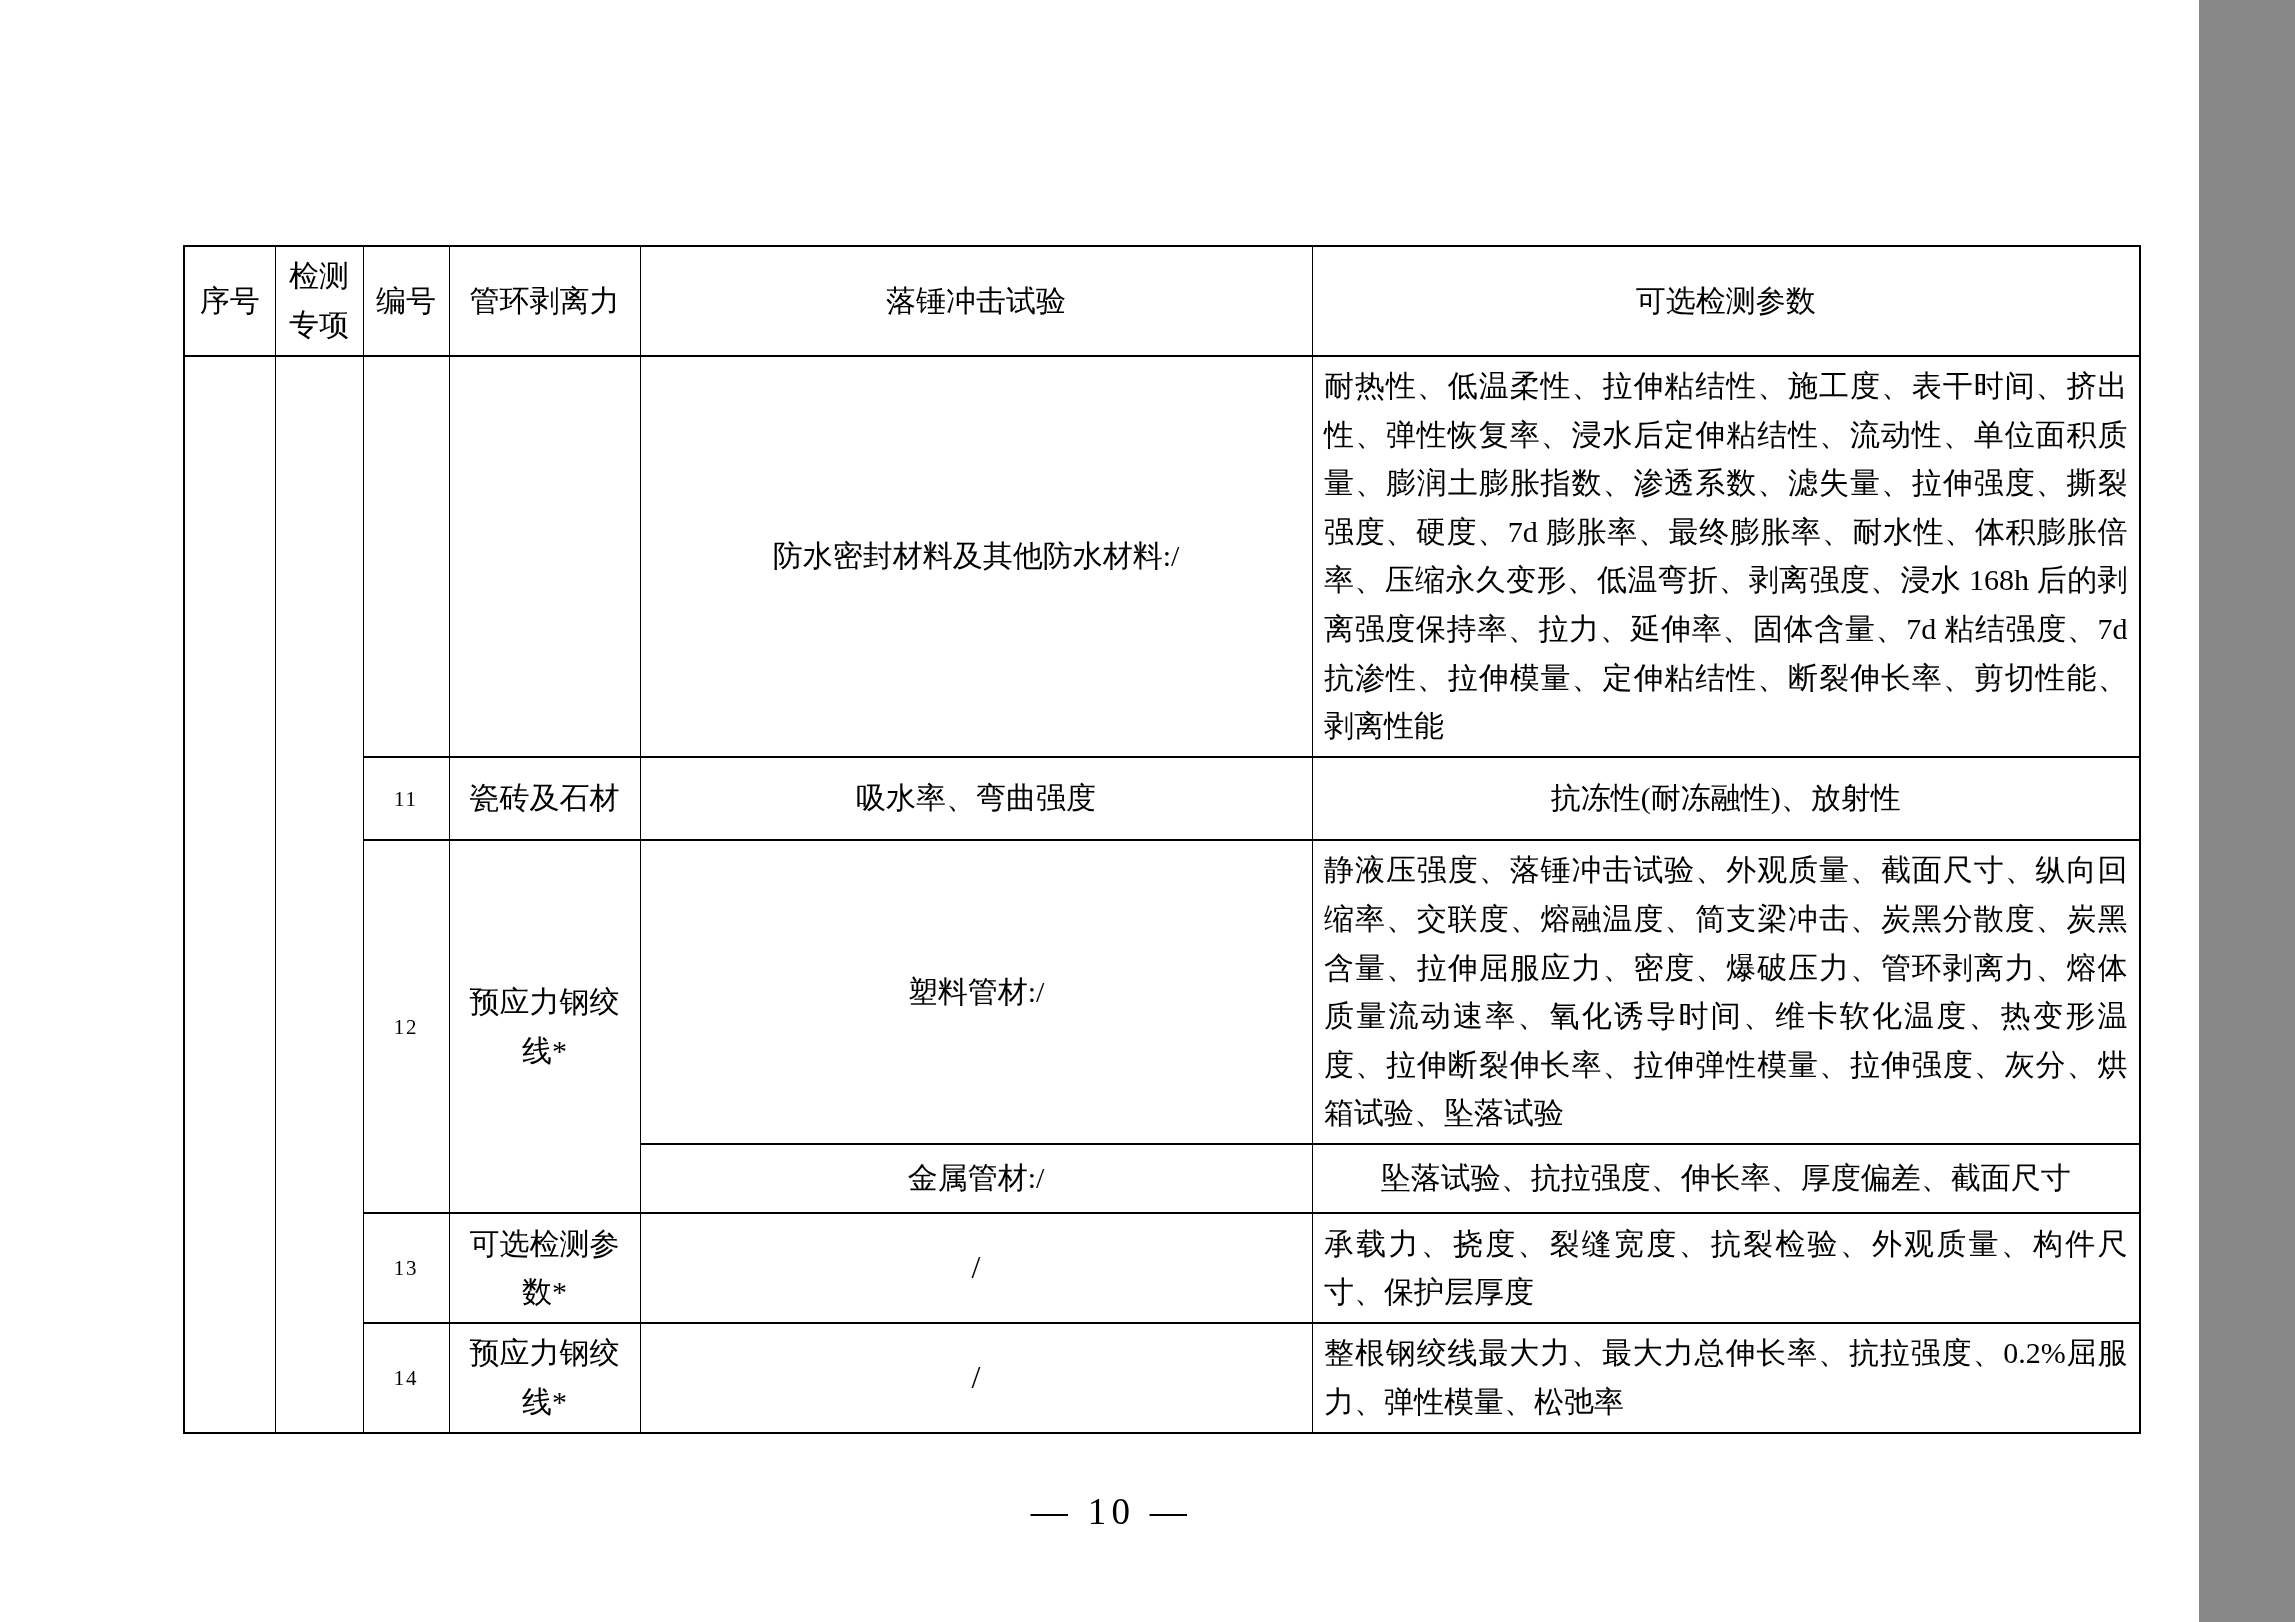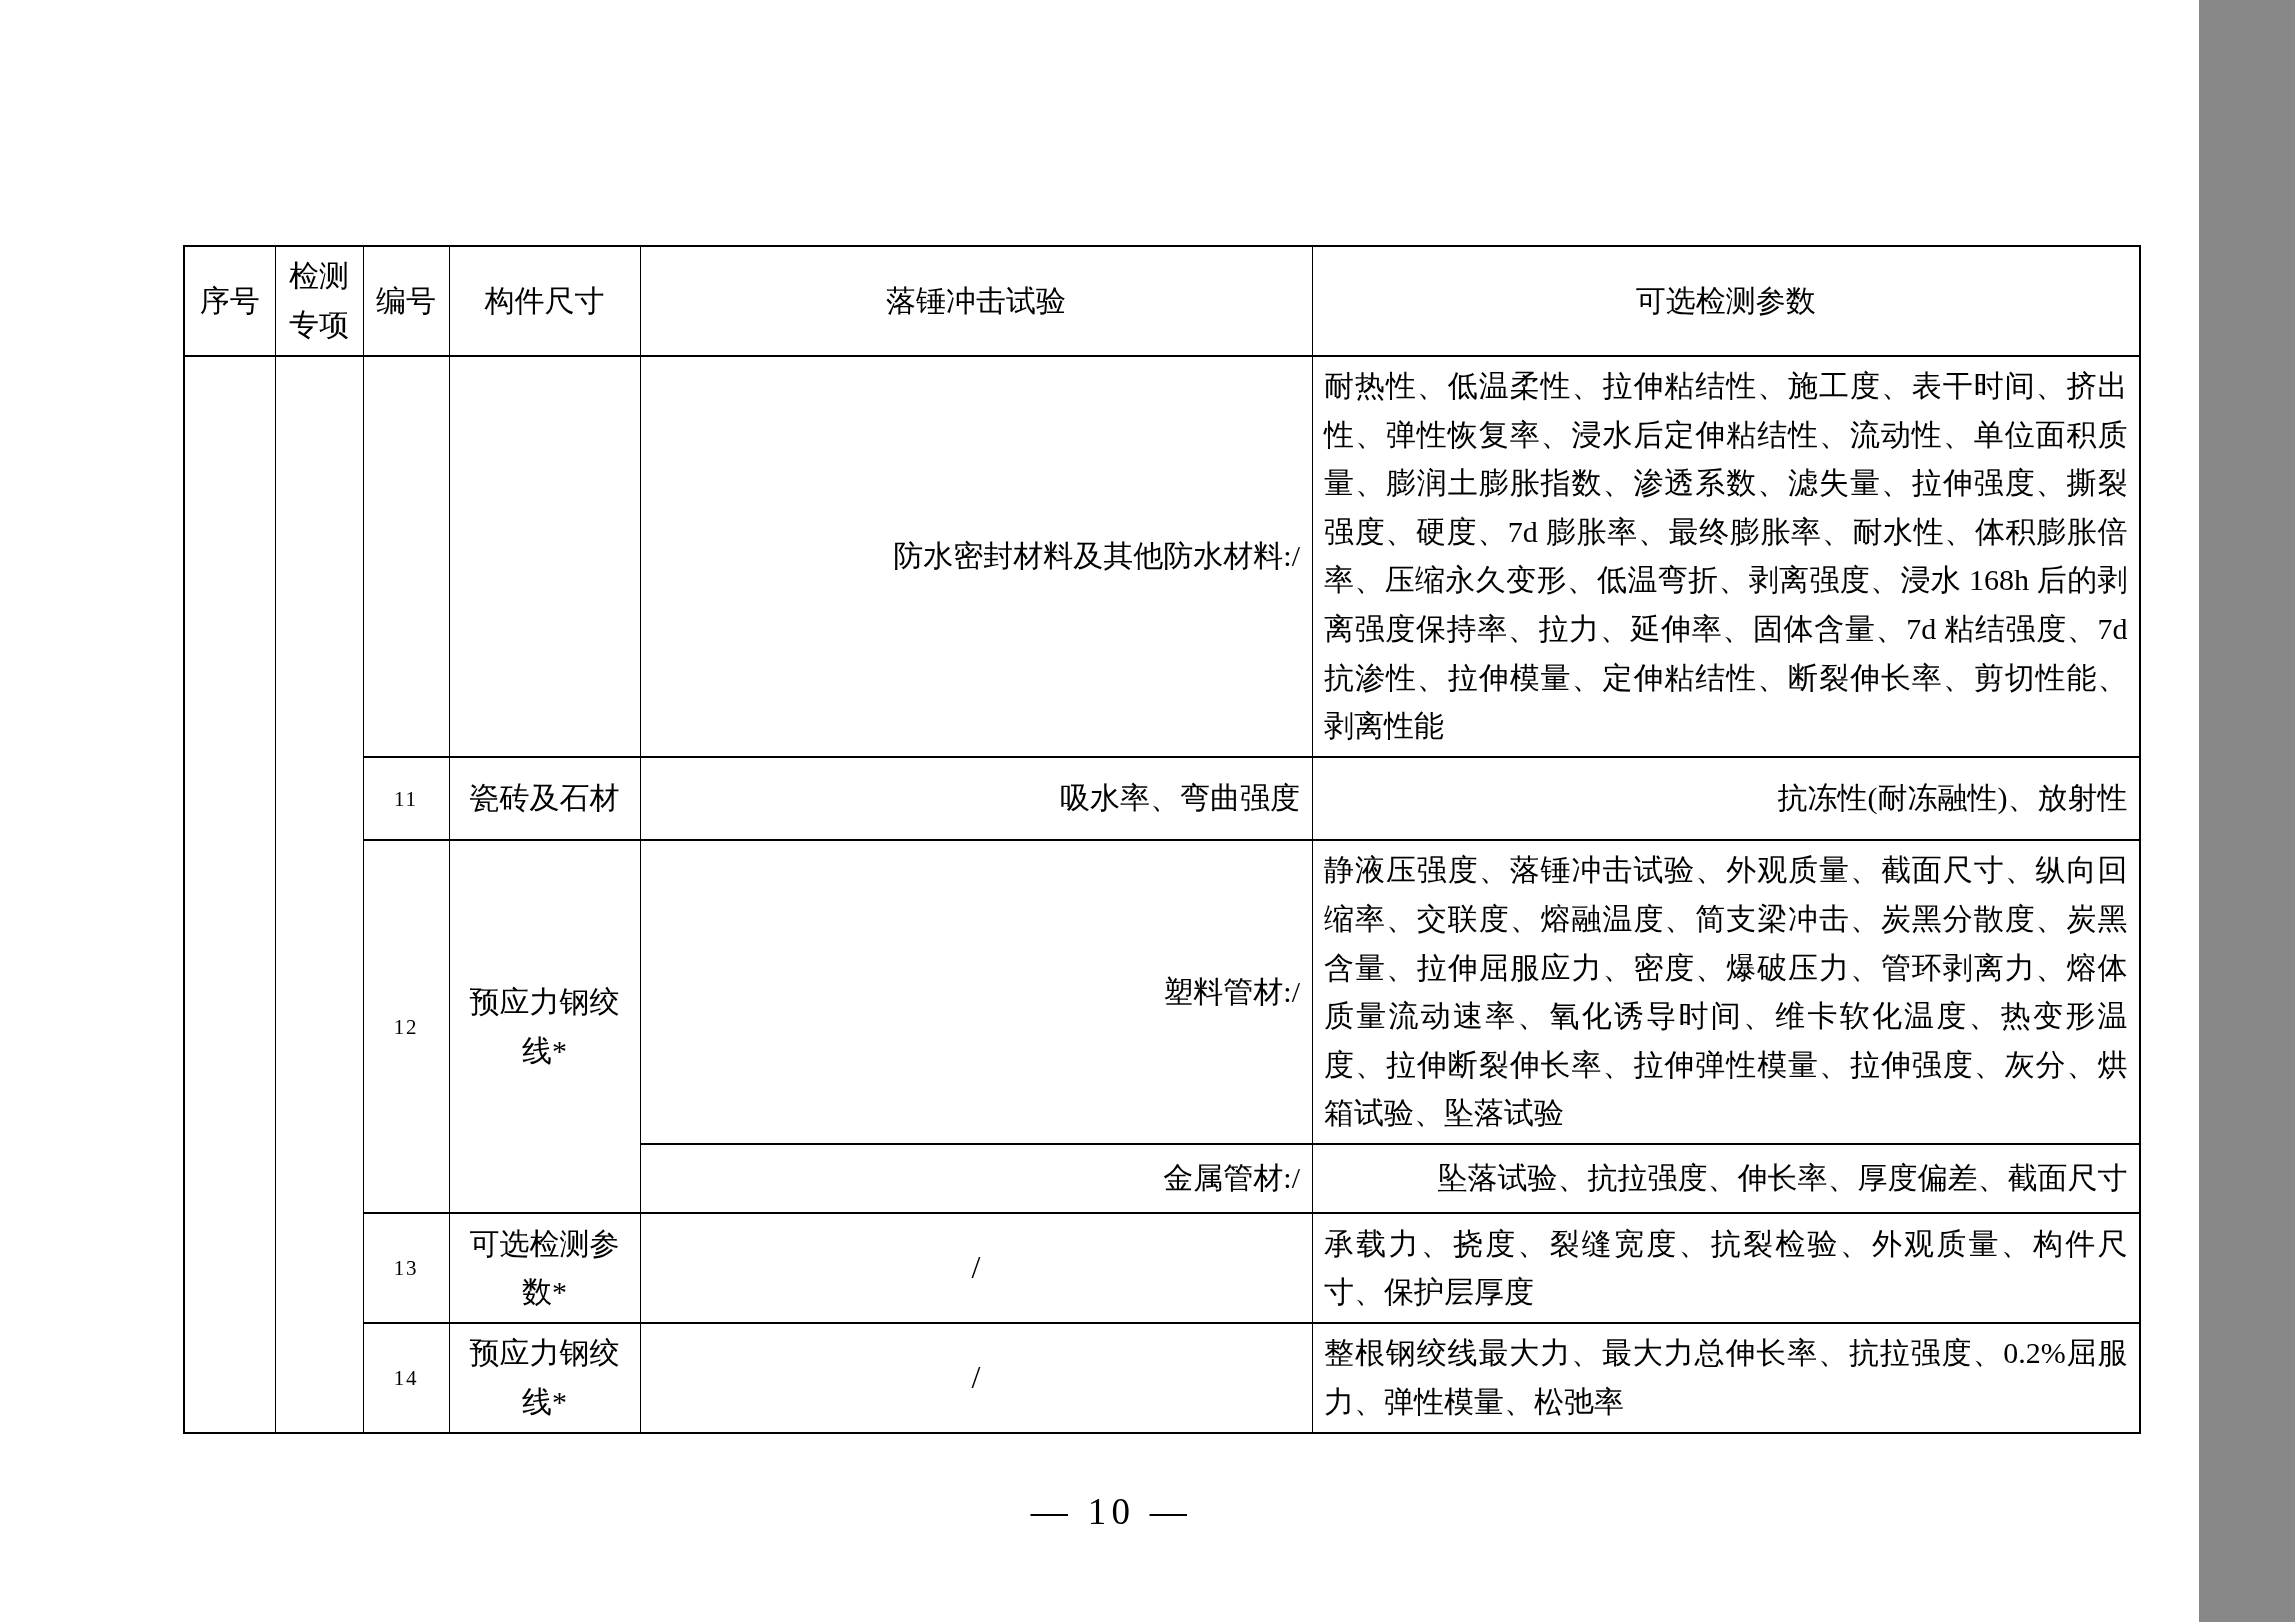--- a/index.html
+++ b/index.html
@@ -27,21 +27,21 @@
     border-bottom:2.6px solid #000;
     vertical-align:middle;
     font-weight:normal;
     padding:5.3px 11.5px;
     box-sizing:border-box;
     overflow:hidden;
   }
   table.insp{border:2.6px solid #000;}
   .th{ text-align:center; }
   .ctr{ text-align:center; }
-  .lft{ text-align:right;margin-top:18px; }
+  .lft{ text-align:center;margin-top:18px; }
   .jst{ text-align:justify; }
   .num{ font-size:21px; letter-spacing:1.8px; }
   .slash{ text-align:center; font-size:32px; }
   .pageno{
     position:absolute;
     left:0;right:0;
     top:1490px;
     text-align:center;
     font-size:37px;
     letter-spacing:5.3px;
@@ -81,21 +81,21 @@
       <col style="width:86px">
       <col style="width:191px">
       <col style="width:672px">
       <col style="width:828px">
     </colgroup>
     <tbody>
       <tr style="height:90px">
         <td class="th">序号</td>
         <td class="th">检测专项</td>
         <td class="th">编号</td>
-        <td class="th">构件尺寸</td>
+        <td class="th">管环剥离力</td>
         <td class="th">落锤冲击试验</td>
         <td class="th">可选检测参数</td>
       </tr>
 
       <tr style="height:351px">
         <td class="ctr" rowspan="6"></td>
         <td class="ctr" rowspan="6"></td>
         <td class="ctr"></td>
         <td class="ctr"></td>
         <td class="lft">防水密封材料及其他防水材料:/</td>

